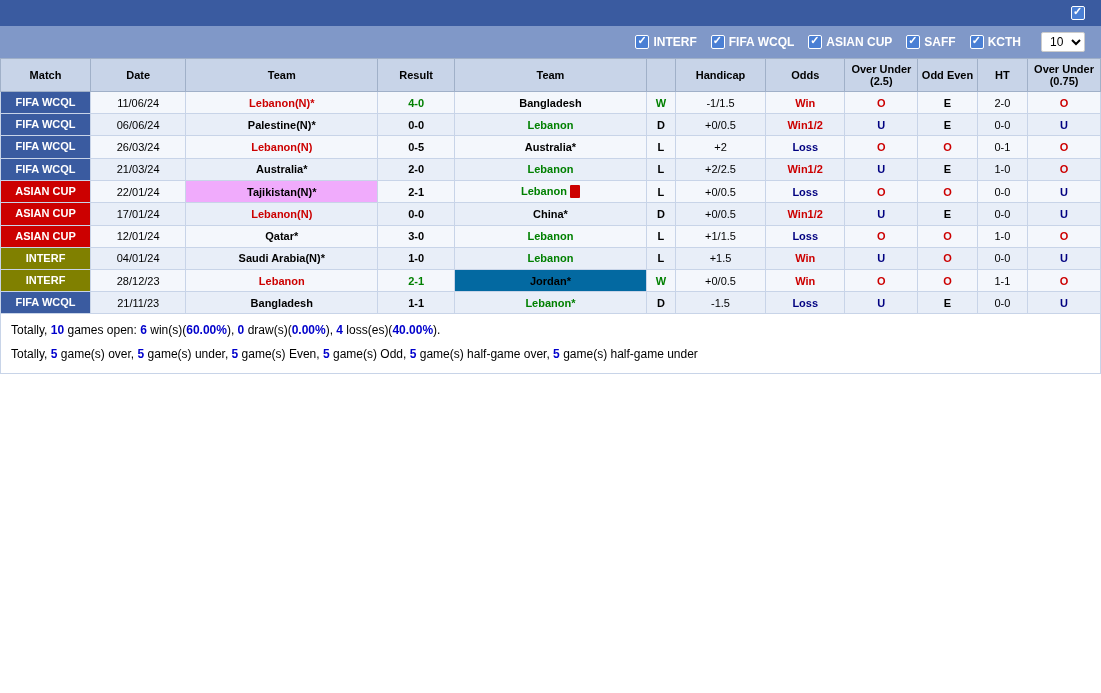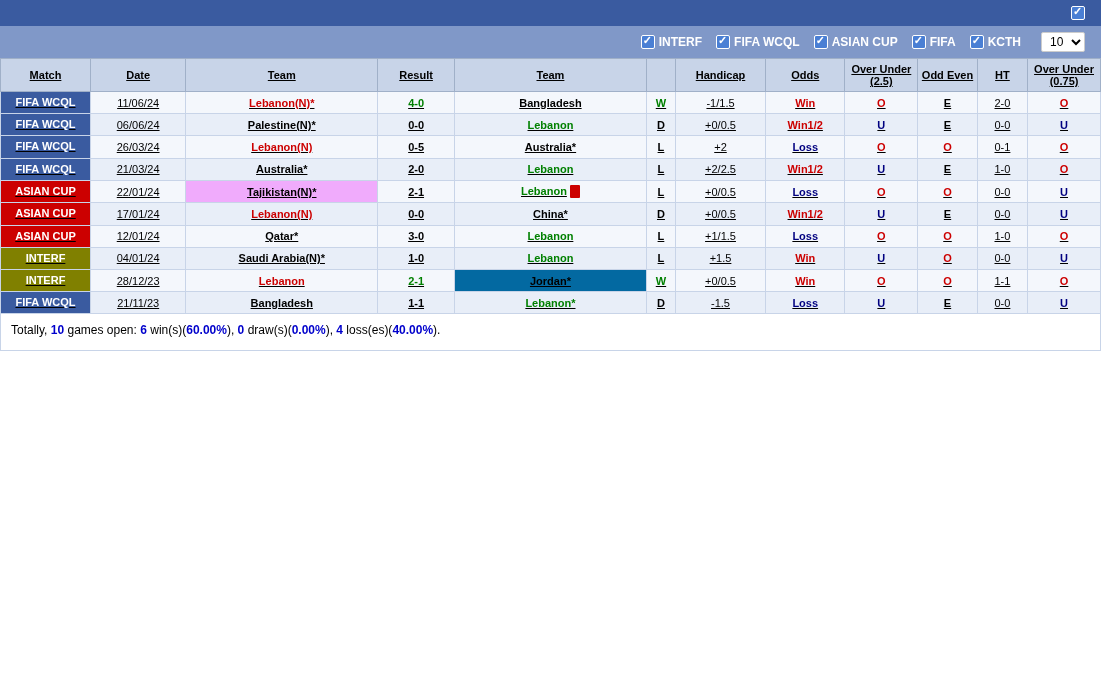--- a/index.html
+++ b/index.html
@@ -51,21 +51,20 @@
       left: 1px;
       color: #fff;
       font-size: 11px;
       font-weight: bold;
     }
 
     table {
       width: 100%;
       border-collapse: collapse;
       table-layout: fixed;
-      text-decoration: underline;
     }
     
     th {
       background: #c8d4e8;
       text-align: center;
       padding: 4px 2px;
       border: 1px solid #a0b0c8;
       font-size: 11px;
       font-weight: bold;
       vertical-align: middle;
@@ -136,21 +135,21 @@
   <div class="filter-item">
     <span class="check-blue"></span>
     <span>FIFA WCQL</span>
   </div>
   <div class="filter-item">
     <span class="check-blue"></span>
     <span>ASIAN CUP</span>
   </div>
   <div class="filter-item">
     <span class="check-blue"></span>
-    <span>FIFA</span>
+    <span>SAFF</span>
   </div>
   <div class="filter-item">
     <span class="check-blue"></span>
     <span>KCTH</span>
   </div>
   <div class="last-section">
     <span></span>
     <select class="games-select">
       <option>10</option>
       <option>20</option>
@@ -319,13 +318,16 @@
         <td style="background: rgb(232, 238, 248);">0-0</td>
         <td style="background: rgb(232, 238, 248); color: rgb(0, 0, 128); font-weight: bold;">U</td>
       </tr>
     </tbody>
 </table>
 
 <div class="summary">
   <p>
     Totally, <span class="bold-blue">10</span> games open: <span class="bold-blue">6</span> win(s)(<span class="bold-blue">60.00%</span>), <span class="bold-blue">0</span> draw(s)(<span class="bold-blue">0.00%</span>), <span class="bold-blue">4</span> loss(es)(<span class="bold-blue">40.00%</span>).
   </p>
+  <p>
+    Totally, <span class="bold-blue">5</span> game(s) over, <span class="bold-blue">5</span> game(s) under, <span class="bold-blue">5</span> game(s) Even, <span class="bold-blue">5</span> game(s) Odd, <span class="bold-blue">5</span> game(s) half-game over, <span class="bold-blue">5</span> game(s) half-game under
+  </p>
 </div>
 
 </body></html>

